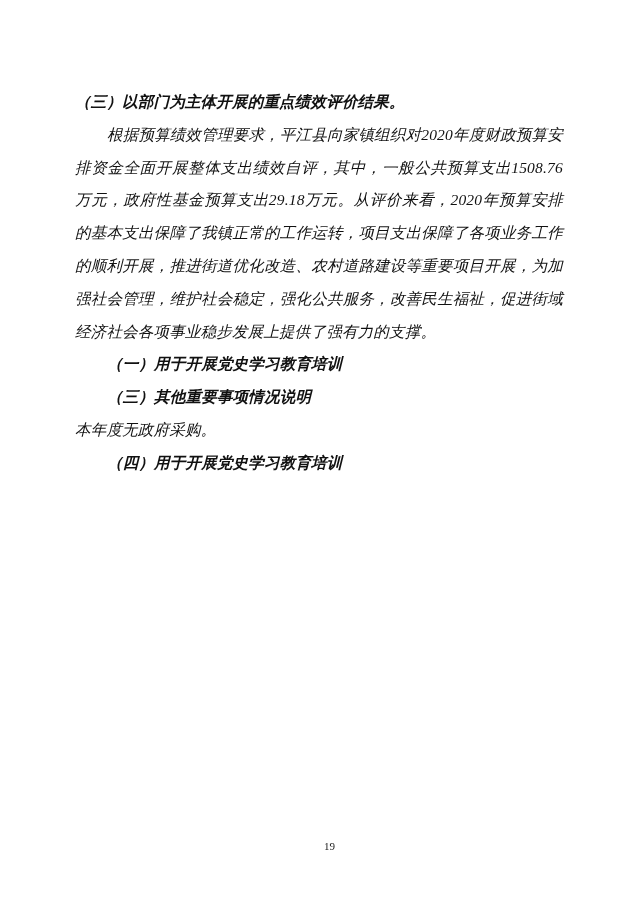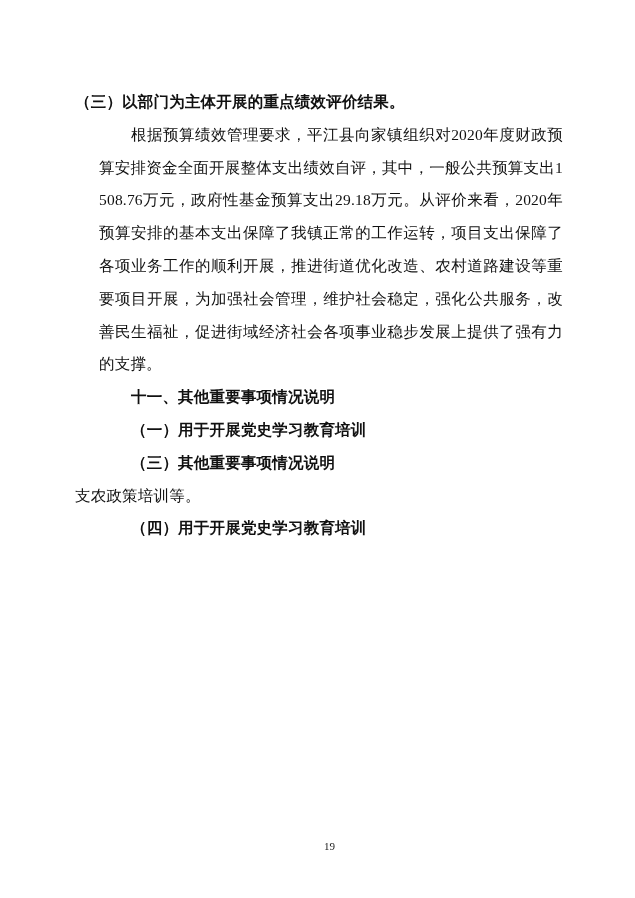--- a/index.html
+++ b/index.html
@@ -24,27 +24,27 @@
   }
   .block {
     margin: 0;
     padding: 0;
     font-size: 15.5px;
     line-height: 32.8px;
     color: #111111;
     text-align: justify;
     letter-spacing: 0.2px;
     word-break: break-all;
+    font-style: italic;
   }
   .bold {
     font-weight: 700;
   }
   .ind {
     text-indent: 32px;
-    margin-left: 24px;
   }
   .footer {
     position: absolute;
     left: 0;
     right: 0;
     top: 836px;
     text-align: center;
     padding-left: 24px;
   }
   .pagenum {
@@ -56,30 +56,29 @@
 </head>
 <body>
 
 <div class="page">
   <div class="content">
 
     <p class="block bold">（三）以部门为主体开展的重点绩效评价结果。</p>
 
     <p class="block ind">根据预算绩效管理要求，平江县向家镇组织对2020年度财政预算安排资金全面开展整体支出绩效自评，其中，一般公共预算支出1508.76万元，政府性基金预算支出29.18万元。从评价来看，2020年预算安排的基本支出保障了我镇正常的工作运转，项目支出保障了各项业务工作的顺利开展，推进街道优化改造、农村道路建设等重要项目开展，为加强社会管理，维护社会稳定，强化公共服务，改善民生福祉，促进街域经济社会各项事业稳步发展上提供了强有力的支撑。</p>
 
-    <p class="block bold ind">十一、其他重要事项情况说明</p>
 
     <p class="block bold ind">（一）用于开展党史学习教育培训</p>
 
 
 
 
     <p class="block bold ind">（三）其他重要事项情况说明</p>
 
-    <p class="block">支农政策培训等。</p>
+    <p class="block">本年度无政府采购。</p>
 
     <p class="block bold ind">（四）用于开展党史学习教育培训</p>
 
   </div>
 
   <div class="footer">
     <span class="pagenum">19</span>
   </div>
 </div>
 

